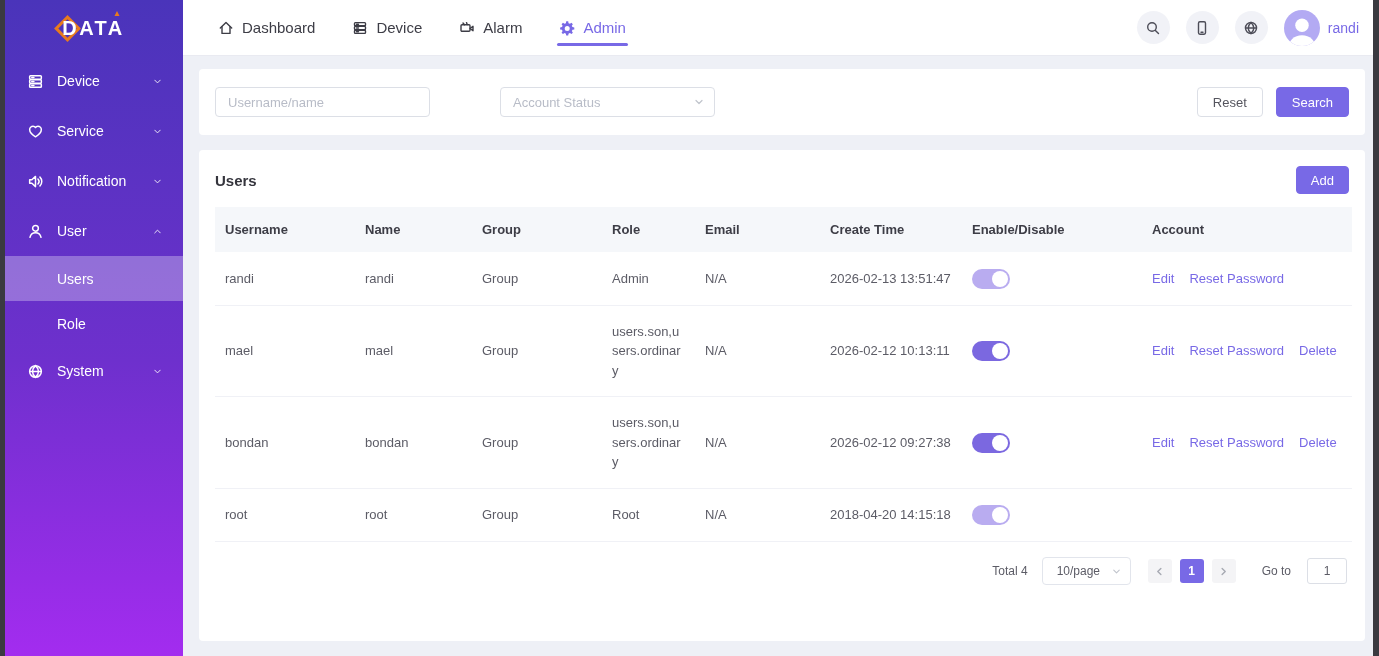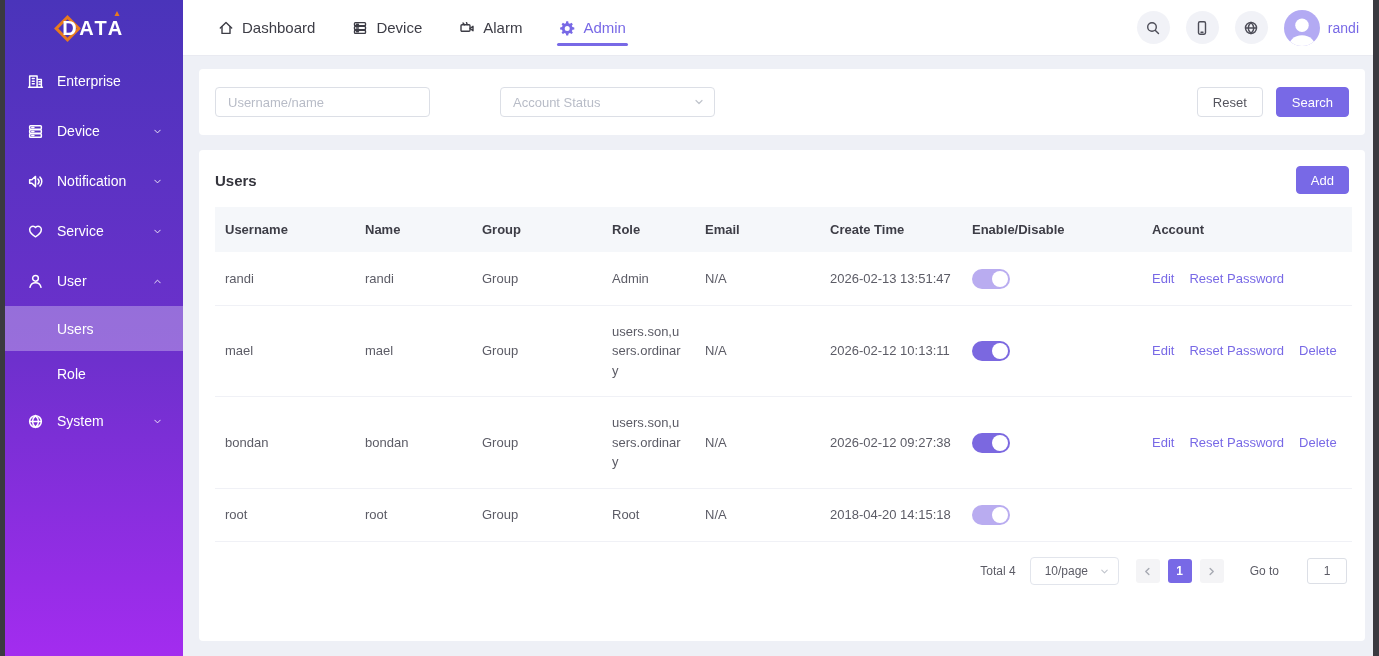--- a/index.html
+++ b/index.html
@@ -156,73 +156,67 @@
   }
   .pg-size .chev { width:11px; height:11px; color:#c0c4cc; }
   .pg-btn {
     min-width:24px; height:24px; border:none; border-radius:3px;
     background:#f4f4f6; color:#a6a9b2; cursor:pointer; padding:0;
     display:flex; align-items:center; justify-content:center;
     margin-right:8px; font-size:12px; font-family:inherit;
   }
   .pg-btn .ic { width:11px; height:11px; }
   .pg-btn.active { background:var(--accent); color:#fff; font-weight:700; }
-  .pg-goto-label { margin:0 28px 0 18px; }
+  .pg-goto-label { margin:0 16px 0 18px; }
   .goto-input {
     width:40px; height:26px; border:1px solid #dcdfe6; border-radius:3px;
     text-align:center; font-size:12px; color:#5c5c66; outline:none;
     font-family:inherit;
   }
 </style>
 </head>
 <body>
 
 <div class="app">
   <div class="edge left"></div>
 
   <aside class="sidebar">
     <div class="logo">
       <span class="logo-diamond"></span>
       <span class="logo-text">DATA</span>
     </div>
     <nav class="side-nav" id="side-nav">
         <div class="side-item">
           <svg class="ic" viewBox="0 0 16 16" fill="none" stroke="currentColor" stroke-width="1.4" stroke-linecap="round" stroke-linejoin="round">
-            <path d="M2.5 13.5V2.8h7v10.7M9.5 6h4v7.5M5 5.2h1.8M5 7.7h1.8M5 10.2h1.8M11.3 8.3h.9M11.3 10.6h.9M1.5 13.5h13"></path>
-          </svg>
-          <span class="lbl">Enterprise</span>
-        </div>
-        <div class="side-item">
-          <svg class="ic" viewBox="0 0 16 16" fill="none" stroke="currentColor" stroke-width="1.4" stroke-linecap="round" stroke-linejoin="round">
             <rect x="2.5" y="2.6" width="11" height="3.2" rx=".8"></rect>
             <rect x="2.5" y="6.4" width="11" height="3.2" rx=".8"></rect>
             <rect x="2.5" y="10.2" width="11" height="3.2" rx=".8"></rect>
             <path d="M4.5 4.2h2M4.5 8h2M4.5 11.8h2"></path>
           </svg>
           <span class="lbl">Device</span>
+          <svg class="chev" viewBox="0 0 16 16" fill="none" stroke="currentColor" stroke-width="1.4" stroke-linecap="round" stroke-linejoin="round">
+            <path d="M4 6l4 4 4-4"></path>
+          </svg>
+        </div>
+        <div class="side-item">
+          <svg class="ic" viewBox="0 0 16 16" fill="none" stroke="currentColor" stroke-width="1.4" stroke-linecap="round" stroke-linejoin="round">
+            <path d="M8 13S2.5 9.8 2.5 6.2C2.5 4.4 4 3 5.7 3c1 0 1.9.5 2.3 1.3C8.4 3.5 9.3 3 10.3 3c1.7 0 3.2 1.4 3.2 3.2C13.5 9.8 8 13 8 13z"></path>
+          </svg>
+          <span class="lbl">Service</span>
           <svg class="chev" viewBox="0 0 16 16" fill="none" stroke="currentColor" stroke-width="1.4" stroke-linecap="round" stroke-linejoin="round">
             <path d="M4 6l4 4 4-4"></path>
           </svg>
         </div>
         <div class="side-item">
           <svg class="ic" viewBox="0 0 16 16" fill="none" stroke="currentColor" stroke-width="1.4" stroke-linecap="round" stroke-linejoin="round">
             <path d="M2.5 6.3v3.4h2.1L8 12.8V3.2L4.6 6.3H2.5z"></path>
             <path d="M10.3 5.7a3.3 3.3 0 0 1 0 4.6"></path>
             <path d="M12.2 3.9a5.8 5.8 0 0 1 0 8.2"></path>
           </svg>
           <span class="lbl">Notification</span>
-          <svg class="chev" viewBox="0 0 16 16" fill="none" stroke="currentColor" stroke-width="1.4" stroke-linecap="round" stroke-linejoin="round">
-            <path d="M4 6l4 4 4-4"></path>
-          </svg>
-        </div>
-        <div class="side-item">
-          <svg class="ic" viewBox="0 0 16 16" fill="none" stroke="currentColor" stroke-width="1.4" stroke-linecap="round" stroke-linejoin="round">
-            <path d="M8 13S2.5 9.8 2.5 6.2C2.5 4.4 4 3 5.7 3c1 0 1.9.5 2.3 1.3C8.4 3.5 9.3 3 10.3 3c1.7 0 3.2 1.4 3.2 3.2C13.5 9.8 8 13 8 13z"></path>
-          </svg>
-          <span class="lbl">Service</span>
           <svg class="chev" viewBox="0 0 16 16" fill="none" stroke="currentColor" stroke-width="1.4" stroke-linecap="round" stroke-linejoin="round">
             <path d="M4 6l4 4 4-4"></path>
           </svg>
         </div>
         <div class="side-item">
           <svg class="ic" viewBox="0 0 16 16" fill="none" stroke="currentColor" stroke-width="1.4" stroke-linecap="round" stroke-linejoin="round">
             <circle cx="8" cy="5" r="2.7"></circle>
             <path d="M2.8 13.5c.6-2.9 2.7-4.4 5.2-4.4s4.6 1.5 5.2 4.4"></path>
           </svg>
           <span class="lbl">User</span>

